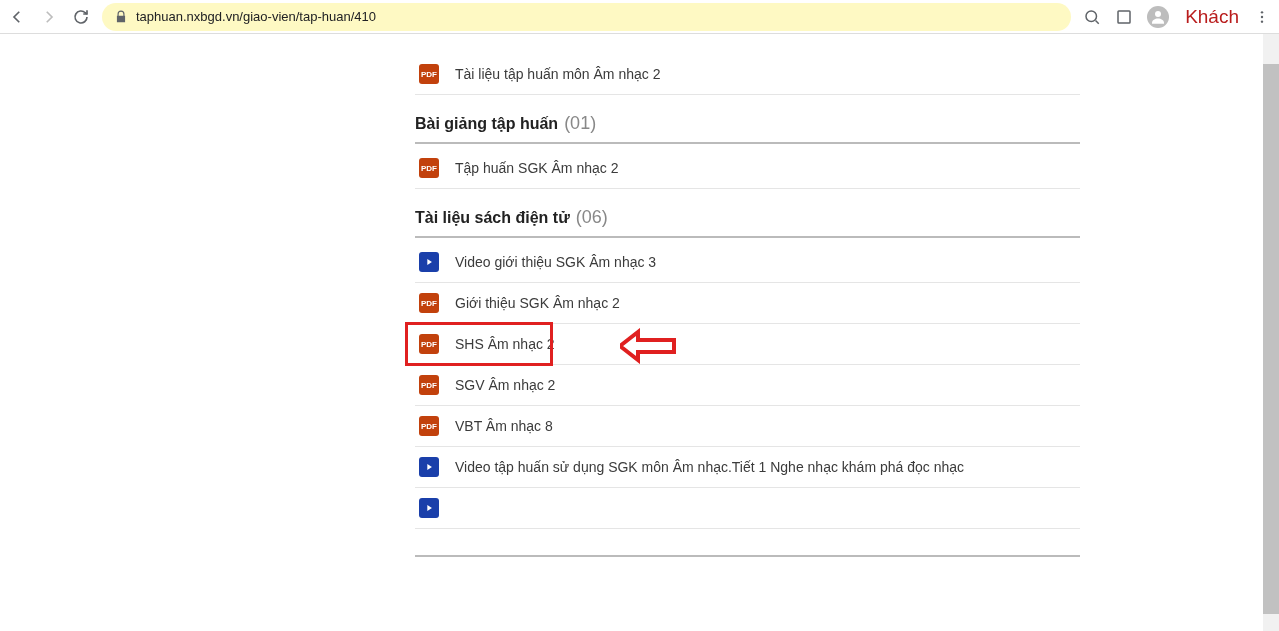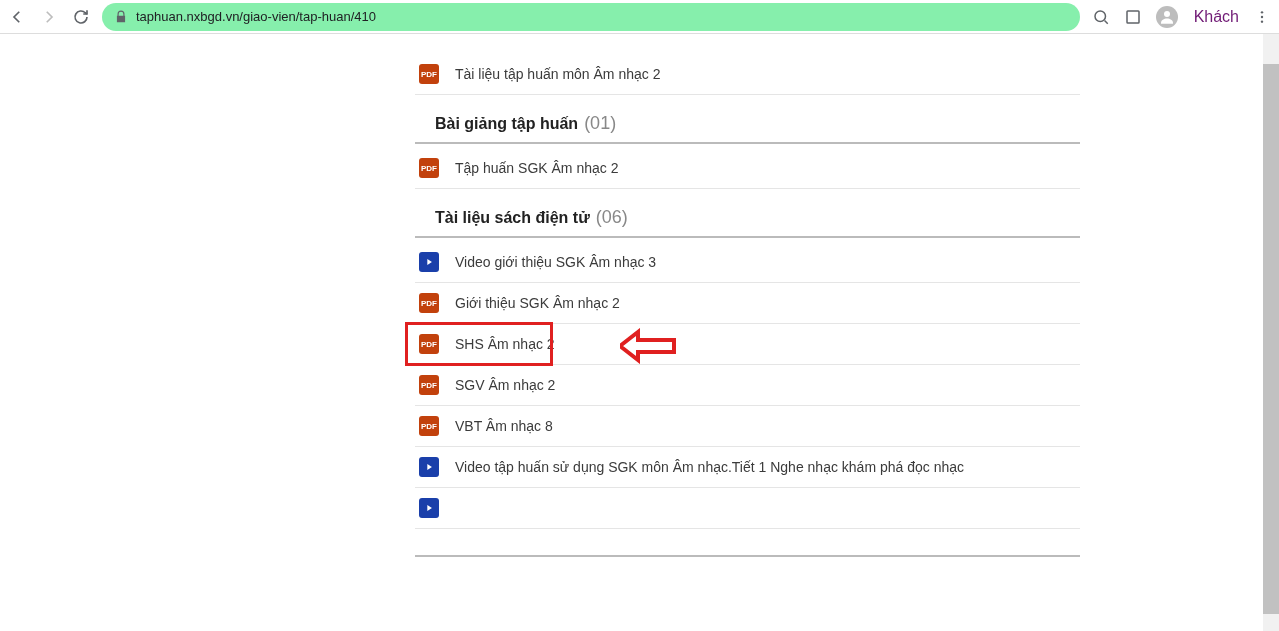--- a/index.html
+++ b/index.html
@@ -11,39 +11,39 @@
     display: flex;
     align-items: center;
     padding: 0 8px;
     gap: 12px;
     border-bottom: 1px solid #ddd;
     background: #fff;
   }
   .chrome-left { display: flex; align-items: center; gap: 14px; }
   .nav-btn { width: 18px; height: 18px; display: flex; align-items: center; justify-content: center; cursor: pointer; color: #5f6368; }
   .nav-btn.disabled { color: #bdbdbd; }
-  .address-wrap { flex: 1; display: flex; align-items: center; height: 28px; border-radius: 14px; background: #86efac; padding: 0 12px; gap: 8px; font-size: 13px; color: #202124; }
+  .address-wrap { flex: 1; display: flex; align-items: center; height: 28px; border-radius: 14px; background: #fef9c3; padding: 0 12px; gap: 8px; font-size: 13px; color: #202124; }
   .lock { width: 14px; height: 14px; color: #5f6368; }
   .chrome-right { display: flex; align-items: center; gap: 14px; color: #5f6368; }
-  .profile { display: flex; align-items: center; gap: 16px; font-size: 16px; color: #701a75; }
+  .profile { display: flex; align-items: center; gap: 16px; font-size: 19px; color: #b91c1c; }
   .avatar { width: 22px; height: 22px; border-radius: 50%; background: #bdbdbd; display: flex; align-items: center; justify-content: center; }
 
   .page-viewport { height: calc(100% - 34px); overflow: hidden; position: relative; }
   .page-body { padding: 20px 0 40px 0; }
   .content-wrap { width: 665px; margin-left: 415px; }
 
   .section-header {
     display: flex;
     align-items: baseline;
     gap: 6px;
     padding: 18px 0 8px 0;
     border-bottom: 2px solid #bbb;
     margin-bottom: 4px;
   }
-  .section-header .title { font-weight: bold; font-size: 16px; color: #222; margin-left: 20px; }
+  .section-header .title { font-weight: bold; font-size: 16px; color: #222; }
   .section-header .count { font-size: 18px; color: #888; }
 
   .item-row {
     display: flex;
     align-items: center;
     gap: 16px;
     padding: 10px 0 10px 4px;
     border-bottom: 1px solid #e5e5e5;
     cursor: pointer;
     position: relative;

